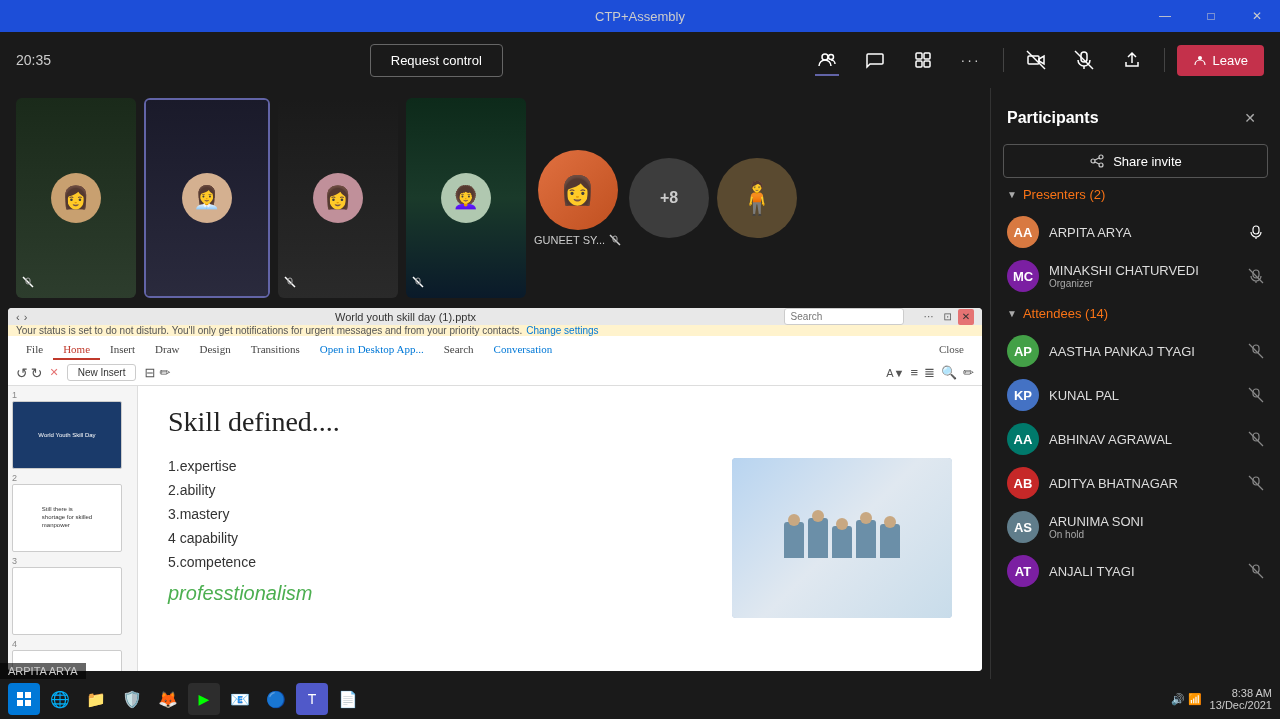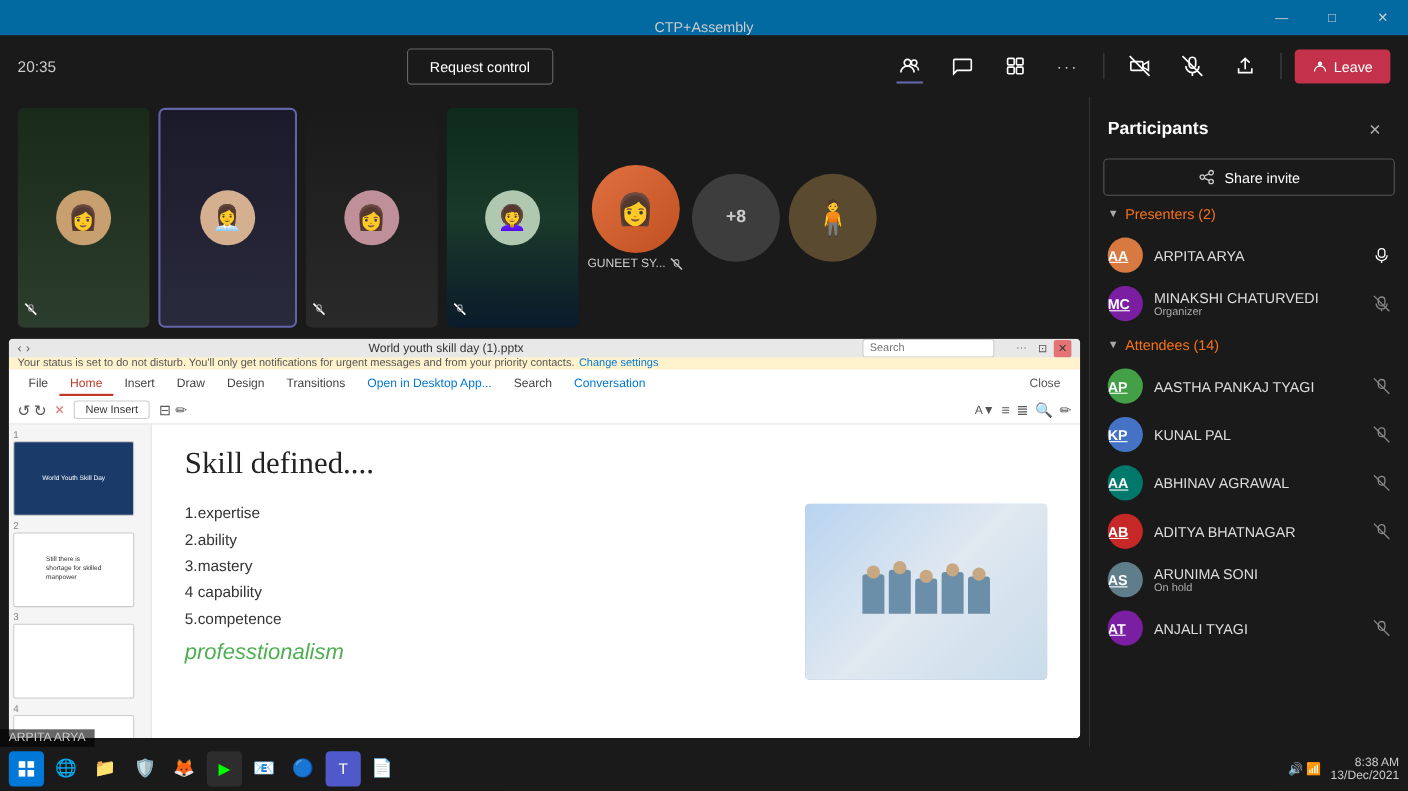--- a/index.html
+++ b/index.html
@@ -8,23 +8,23 @@
       height: 719px;
       background: #1a1a1a;
       font-family: 'Segoe UI', sans-serif;
       overflow: hidden;
       color: #fff;
     }
 
     
     .title-bar {
       height: 32px;
-      background: #0369a1;
-      display: flex;
-      align-items: flex-end;
+      background: #1d4ed8;
+      display: flex;
+      align-items: center;
       justify-content: center;
       position: relative;
     }
     .title-bar-title {
       font-size: 13px;
       color: #ccc;
     }
     .title-bar-controls {
       position: absolute;
       right: 0;
@@ -219,20 +219,21 @@
       height: 70px;
       background: #fff;
       border-bottom: 1px solid #ddd;
       display: flex;
       flex-direction: column;
     }
     .ppt-tabs {
       display: flex;
       gap: 0;
       padding: 4px 8px 0;
+      font-family: Liberation Serif, serif;
     }
     .ppt-tab {
       padding: 3px 10px;
       font-size: 11px;
       color: #444;
       cursor: pointer;
       border-bottom: 2px solid transparent;
     }
     .ppt-tab.active {
       color: #c0392b;
@@ -406,27 +407,26 @@
       gap: 10px;
       border-radius: 4px;
     }
     .participant-avatar {
       width: 32px;
       height: 32px;
       border-radius: 50%;
       background: #6264a7;
       display: flex;
       align-items: center;
-      justify-content: flex-start;
+      justify-content: center;
       font-size: 13px;
       font-weight: 600;
       color: #fff;
       flex-shrink: 0;
       overflow: hidden;
-      text-decoration: underline;
     }
     .participant-name {
       flex: 1;
       font-size: 13px;
       color: #ddd;
     }
     .participant-status {
       font-size: 10px;
       color: #aaa;
     }

